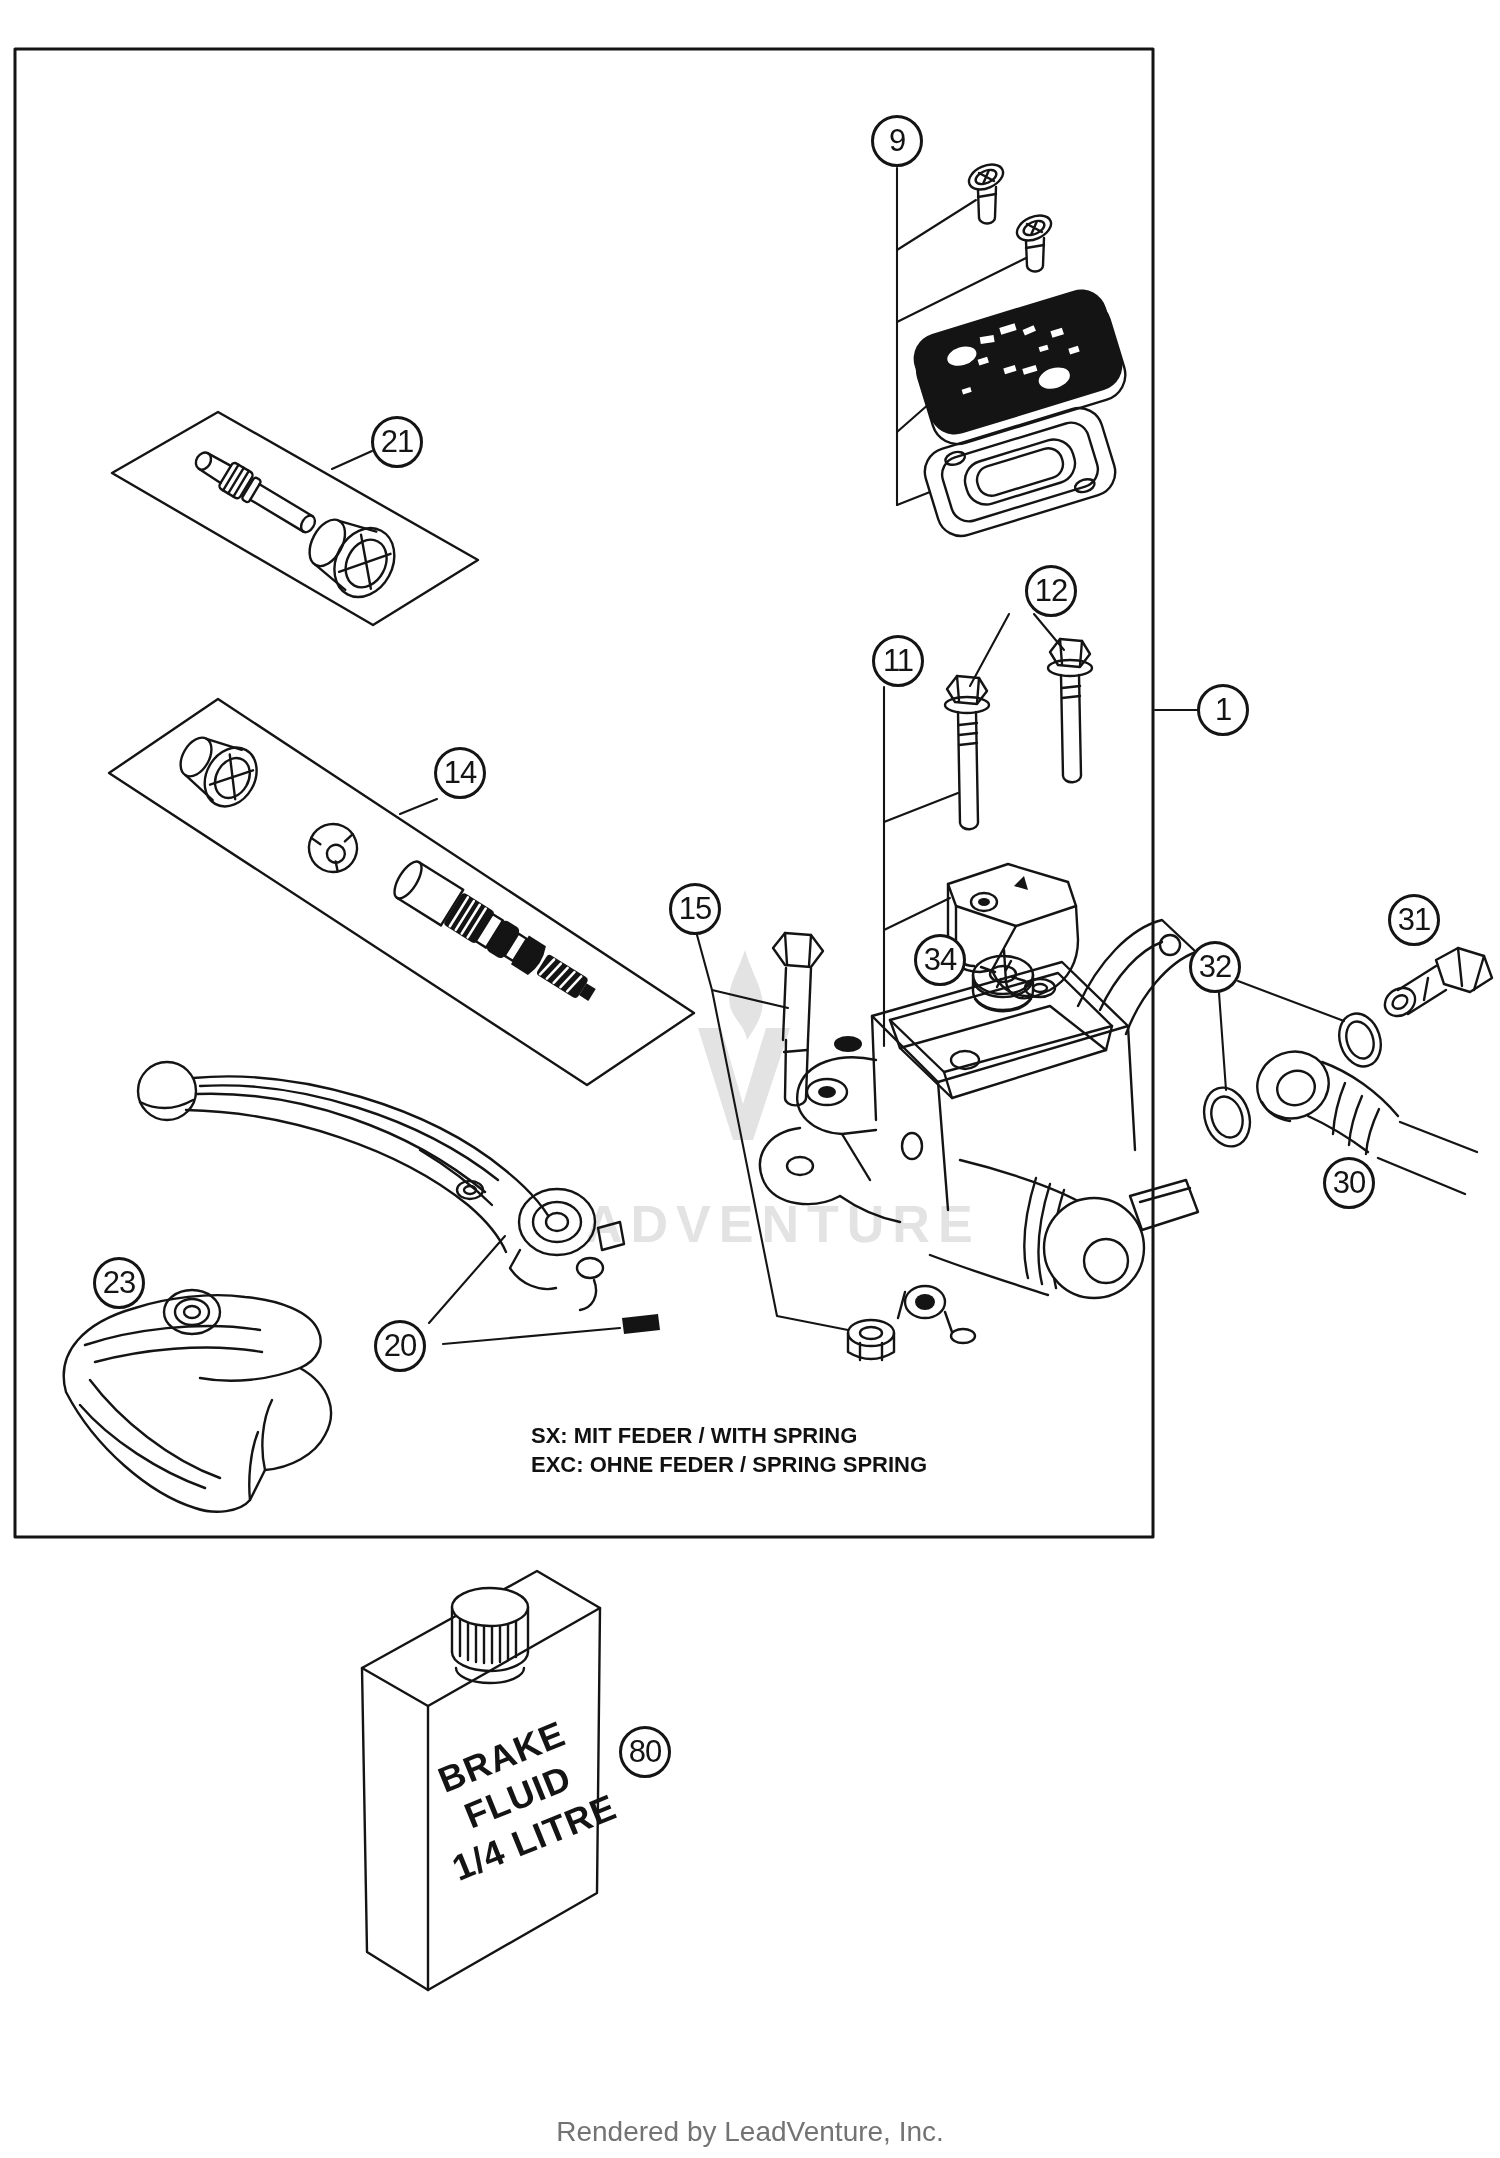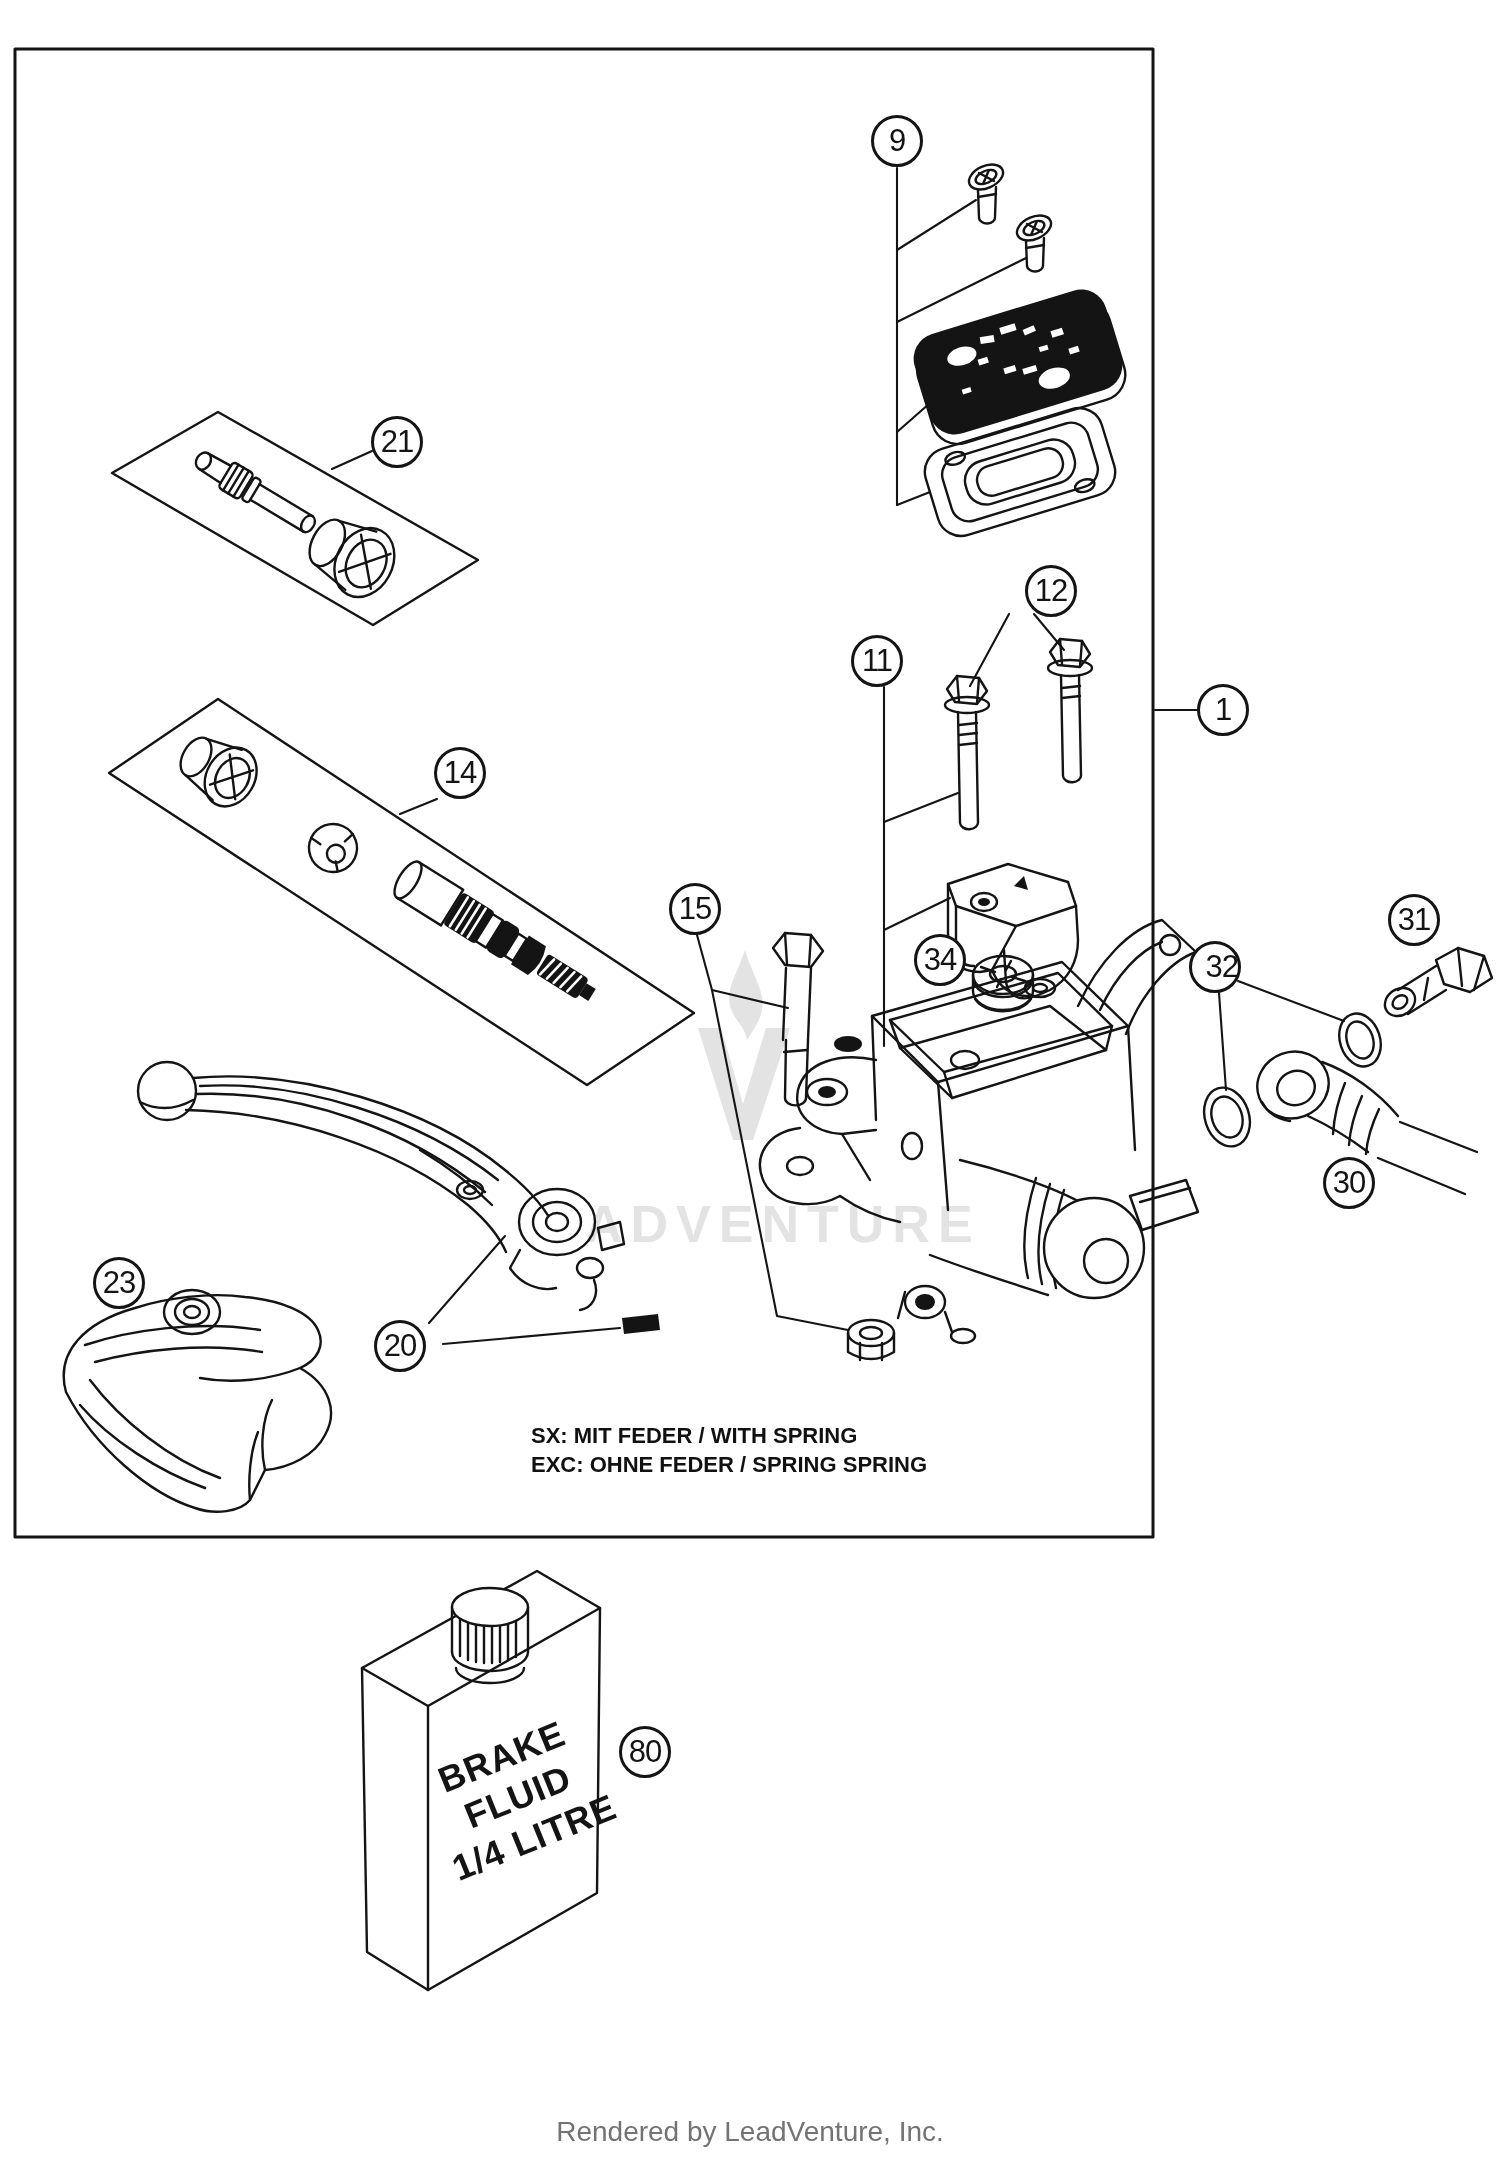--- a/index.html
+++ b/index.html
@@ -318,21 +318,21 @@
 
   <div class="callout" style="left:1197px; top:684px;">
       <span>1</span>
     </div>
   <div class="callout" style="left:871px;  top:115px;">
       <span>9</span>
     </div>
   <div class="callout" style="left:434px;  top:747px;">
       <span>14</span>
     </div>
-  <div class="callout" style="left:851px;  top:635px;justify-content:center;">
+  <div class="callout" style="left:872px;  top:635px;justify-content:center;">
       <span>11</span>
     </div>
   <div class="callout" style="left:1025px;  top:565px;">
       <span>12</span>
     </div>
   <div class="callout" style="left:669px;  top:883px;">
       <span>15</span>
     </div>
   <div class="callout" style="left:374px;  top:1320px;justify-content:center;">
       <span>20</span>
@@ -342,21 +342,21 @@
     </div>
   <div class="callout" style="left:93px;   top:1257px;text-align:center;">
       <span>23</span>
     </div>
   <div class="callout" style="left:1323px; top:1157px;">
       <span>30</span>
     </div>
   <div class="callout" style="left:1388px; top:894px;">
       <span>31</span>
     </div>
-  <div class="callout" style="left:1189px; top:941px;justify-content:flex-end;">
+  <div class="callout" style="left:1189px; top:941px;">
       <span>32</span>
     </div>
   <div class="callout" style="left:914px;  top:934px;">
       <span>34</span>
     </div>
   <div class="callout" style="left:619px;  top:1726px;">
       <span>80</span>
     </div>
 
   <div class="note">

